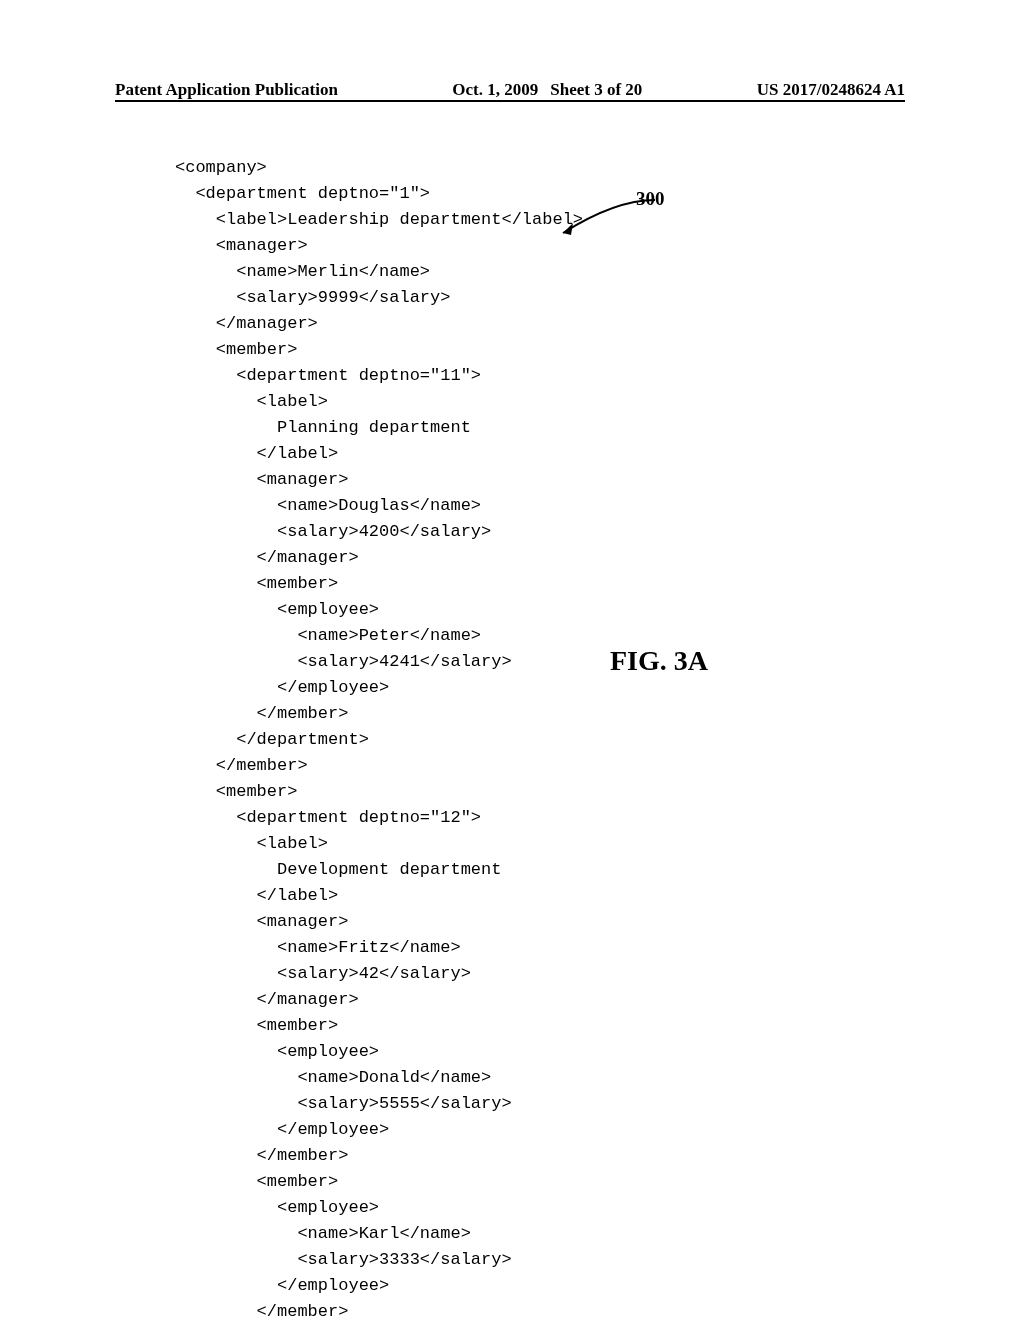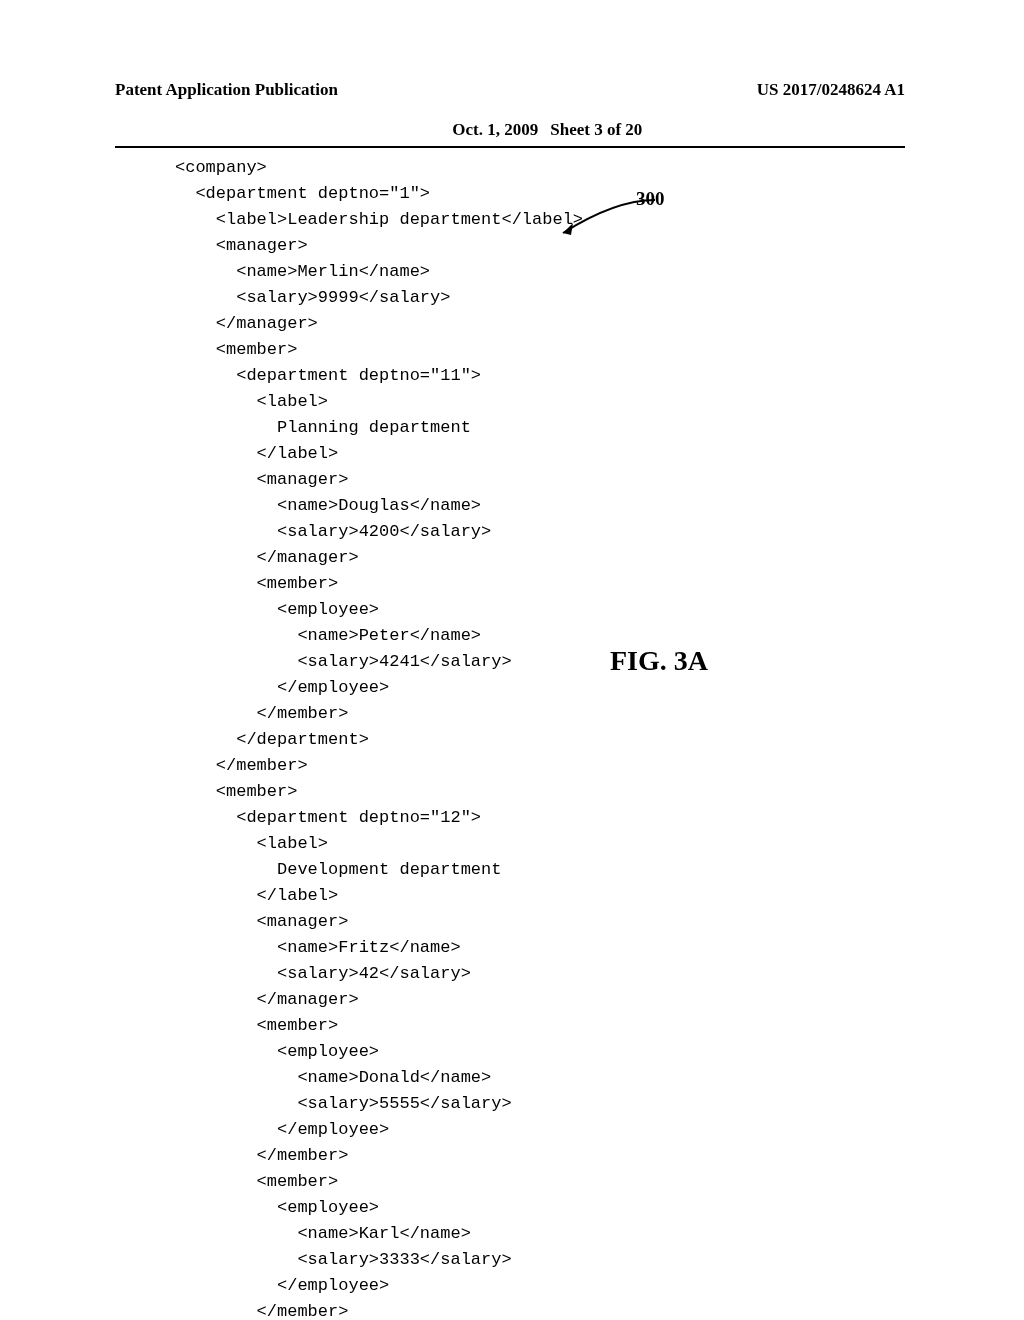--- a/index.html
+++ b/index.html
@@ -15,27 +15,25 @@
     position: absolute;
     left: 115px;
     top: 80px;
     width: 790px;
   }
   .header-line {
     display: flex;
     justify-content: space-between;
     font-size: 17px;
     font-weight: bold;
-    padding-bottom: 6px;
     border-bottom: 2.5px solid #000;
   }
   .header-line .mid {
     display: flex;
     gap: 12px;
-    margin-top: 40px;
   }
   .code-block {
     position: absolute;
     left: 175px;
     top: 155px;
     font-family: "Courier New", monospace;
     font-size: 17px;
     line-height: 26px;
     white-space: pre;
     color: #000;

